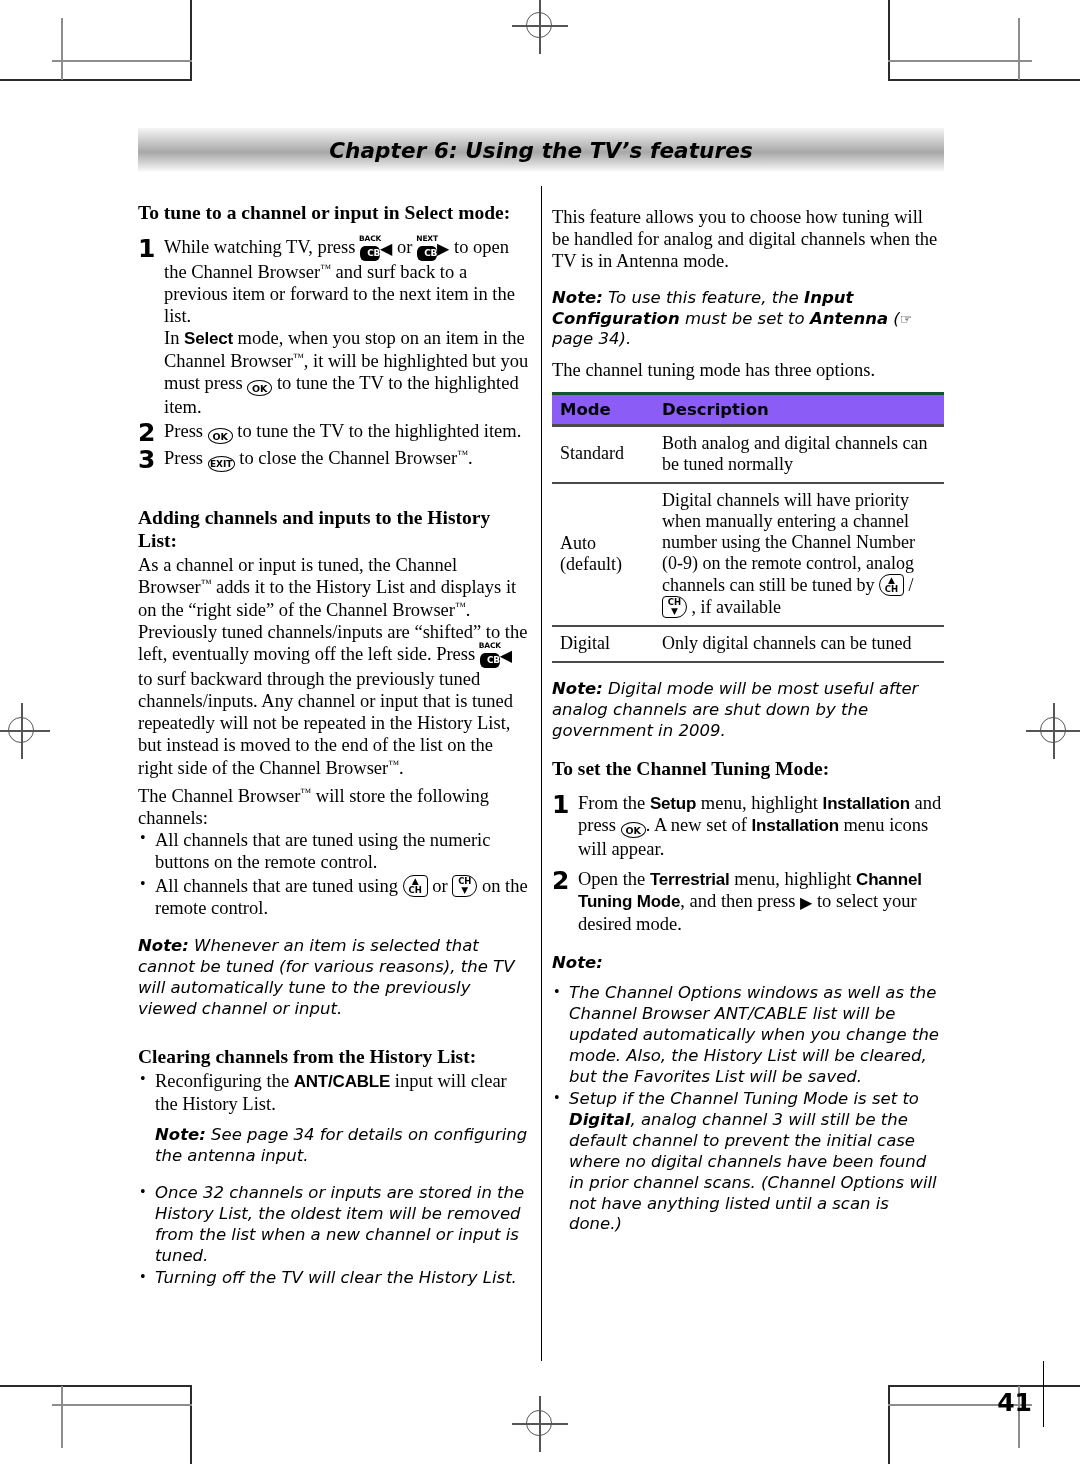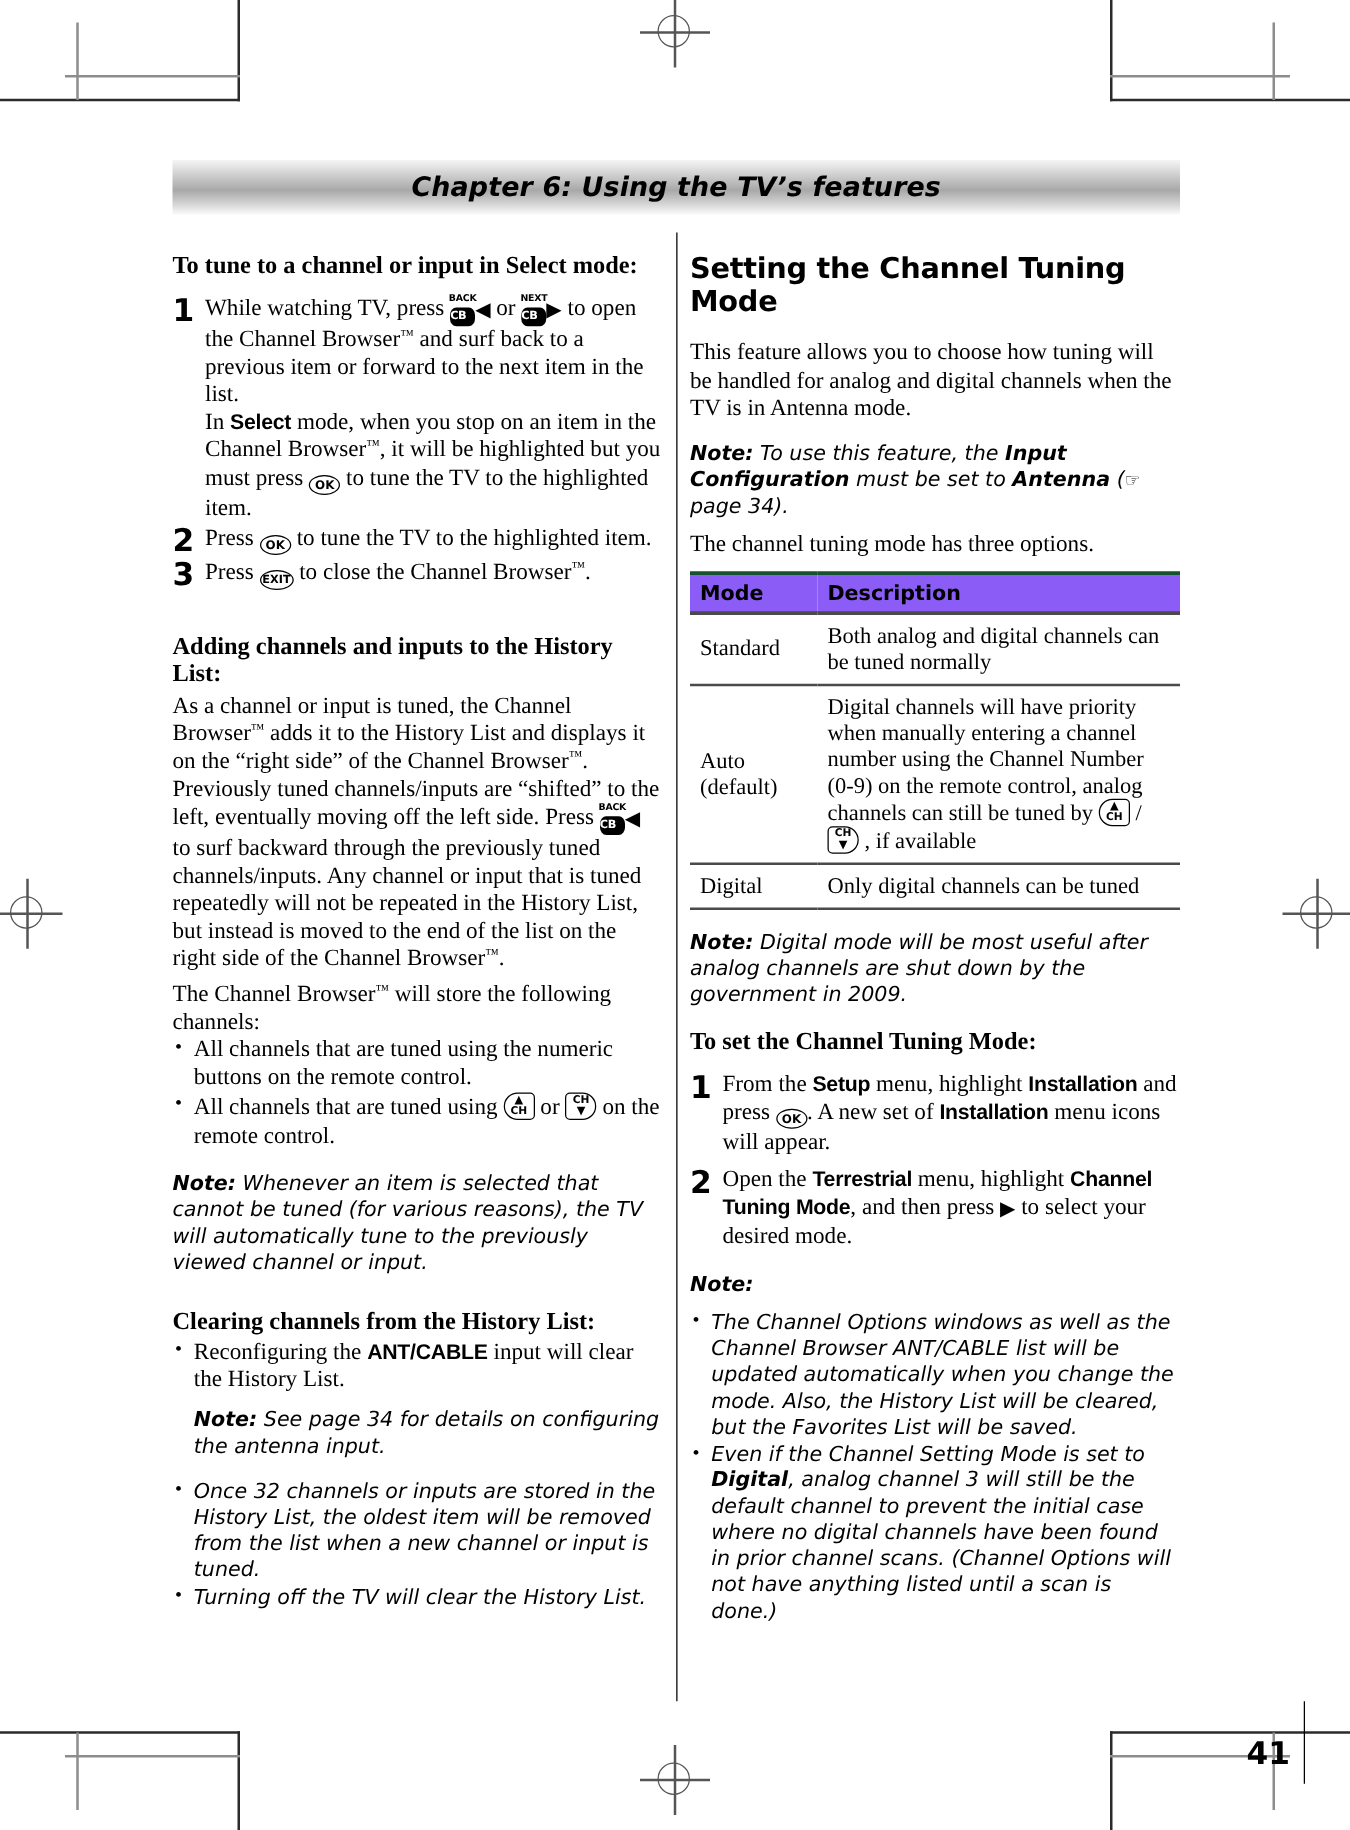--- a/index.html
+++ b/index.html
@@ -182,21 +182,21 @@
   }
   .key-cb {
     width: 20px; height: 15px;
     background: #000;
     border-radius: 5px/6px;
     color: #fff;
     font-family: "DejaVu Sans", sans-serif;
     font-weight: bold;
     font-size: 9px;
     line-height: 15px;
-    text-align: left;
+    text-align: right;
     letter-spacing: -0.3px;
   }
   .key-cb .cap {
     position: absolute;
     top: -11px; left: 50%;
     transform: translateX(-50%);
     color: #000;
     font-size: 7.5px;
     line-height: 8px;
     letter-spacing: -0.2px;
@@ -421,21 +421,20 @@
         <li>Once 32 channels or inputs are stored in the History List, the oldest item will be removed from the list when a new channel or input is tuned.</li>
         <li>Turning off the TV will clear the History List.</li>
       </ul>
 
     </div>
 
     <div class="col-gap"></div>
 
     <div class="col-right">
 
-      <h1 class="sans-head">Setting the Channel Tuning Mode</h1>
 
       <div style="height:4px;"></div>
 
       <p class="body">This feature allows you to choose how tuning will be handled for analog and digital channels when the TV is in Antenna mode.</p>
 
       <div class="gap-s"></div>
 
       <p class="note">
         <span class="nb">Note:</span><span> To use this feature, the </span><b>Input Configuration</b><span> must be set to </span><b>Antenna</b><span> (</span><span class="hand">☞</span><span> page 34).</span>
       </p>
@@ -504,21 +503,21 @@
 
       <p class="note">
         <span class="nb">Note:</span>
       </p>
 
       <div class="gap-s"></div>
 
       <ul class="bul ital">
         <li>The Channel Options windows as well as the Channel Browser ANT/CABLE list will be updated automatically when you change the mode. Also, the History List will be cleared, but the Favorites List will be saved.</li>
         <li>
-          <span>Even if the Channel Setting Mode is set to </span><b>Digital</b><span>, analog channel 3 will still be the default channel to prevent the initial case where no digital channels have been found in prior channel scans. (Channel Options will not have anything listed until a scan is done.)</span>
+          <span>Setup if the Channel Tuning Mode is set to </span><b>Digital</b><span>, analog channel 3 will still be the default channel to prevent the initial case where no digital channels have been found in prior channel scans. (Channel Options will not have anything listed until a scan is done.)</span>
         </li>
       </ul>
 
     </div>
   </div>
 </div>
 
 <div class="folio">41</div>
 <div class="folio-rule"></div>
 

